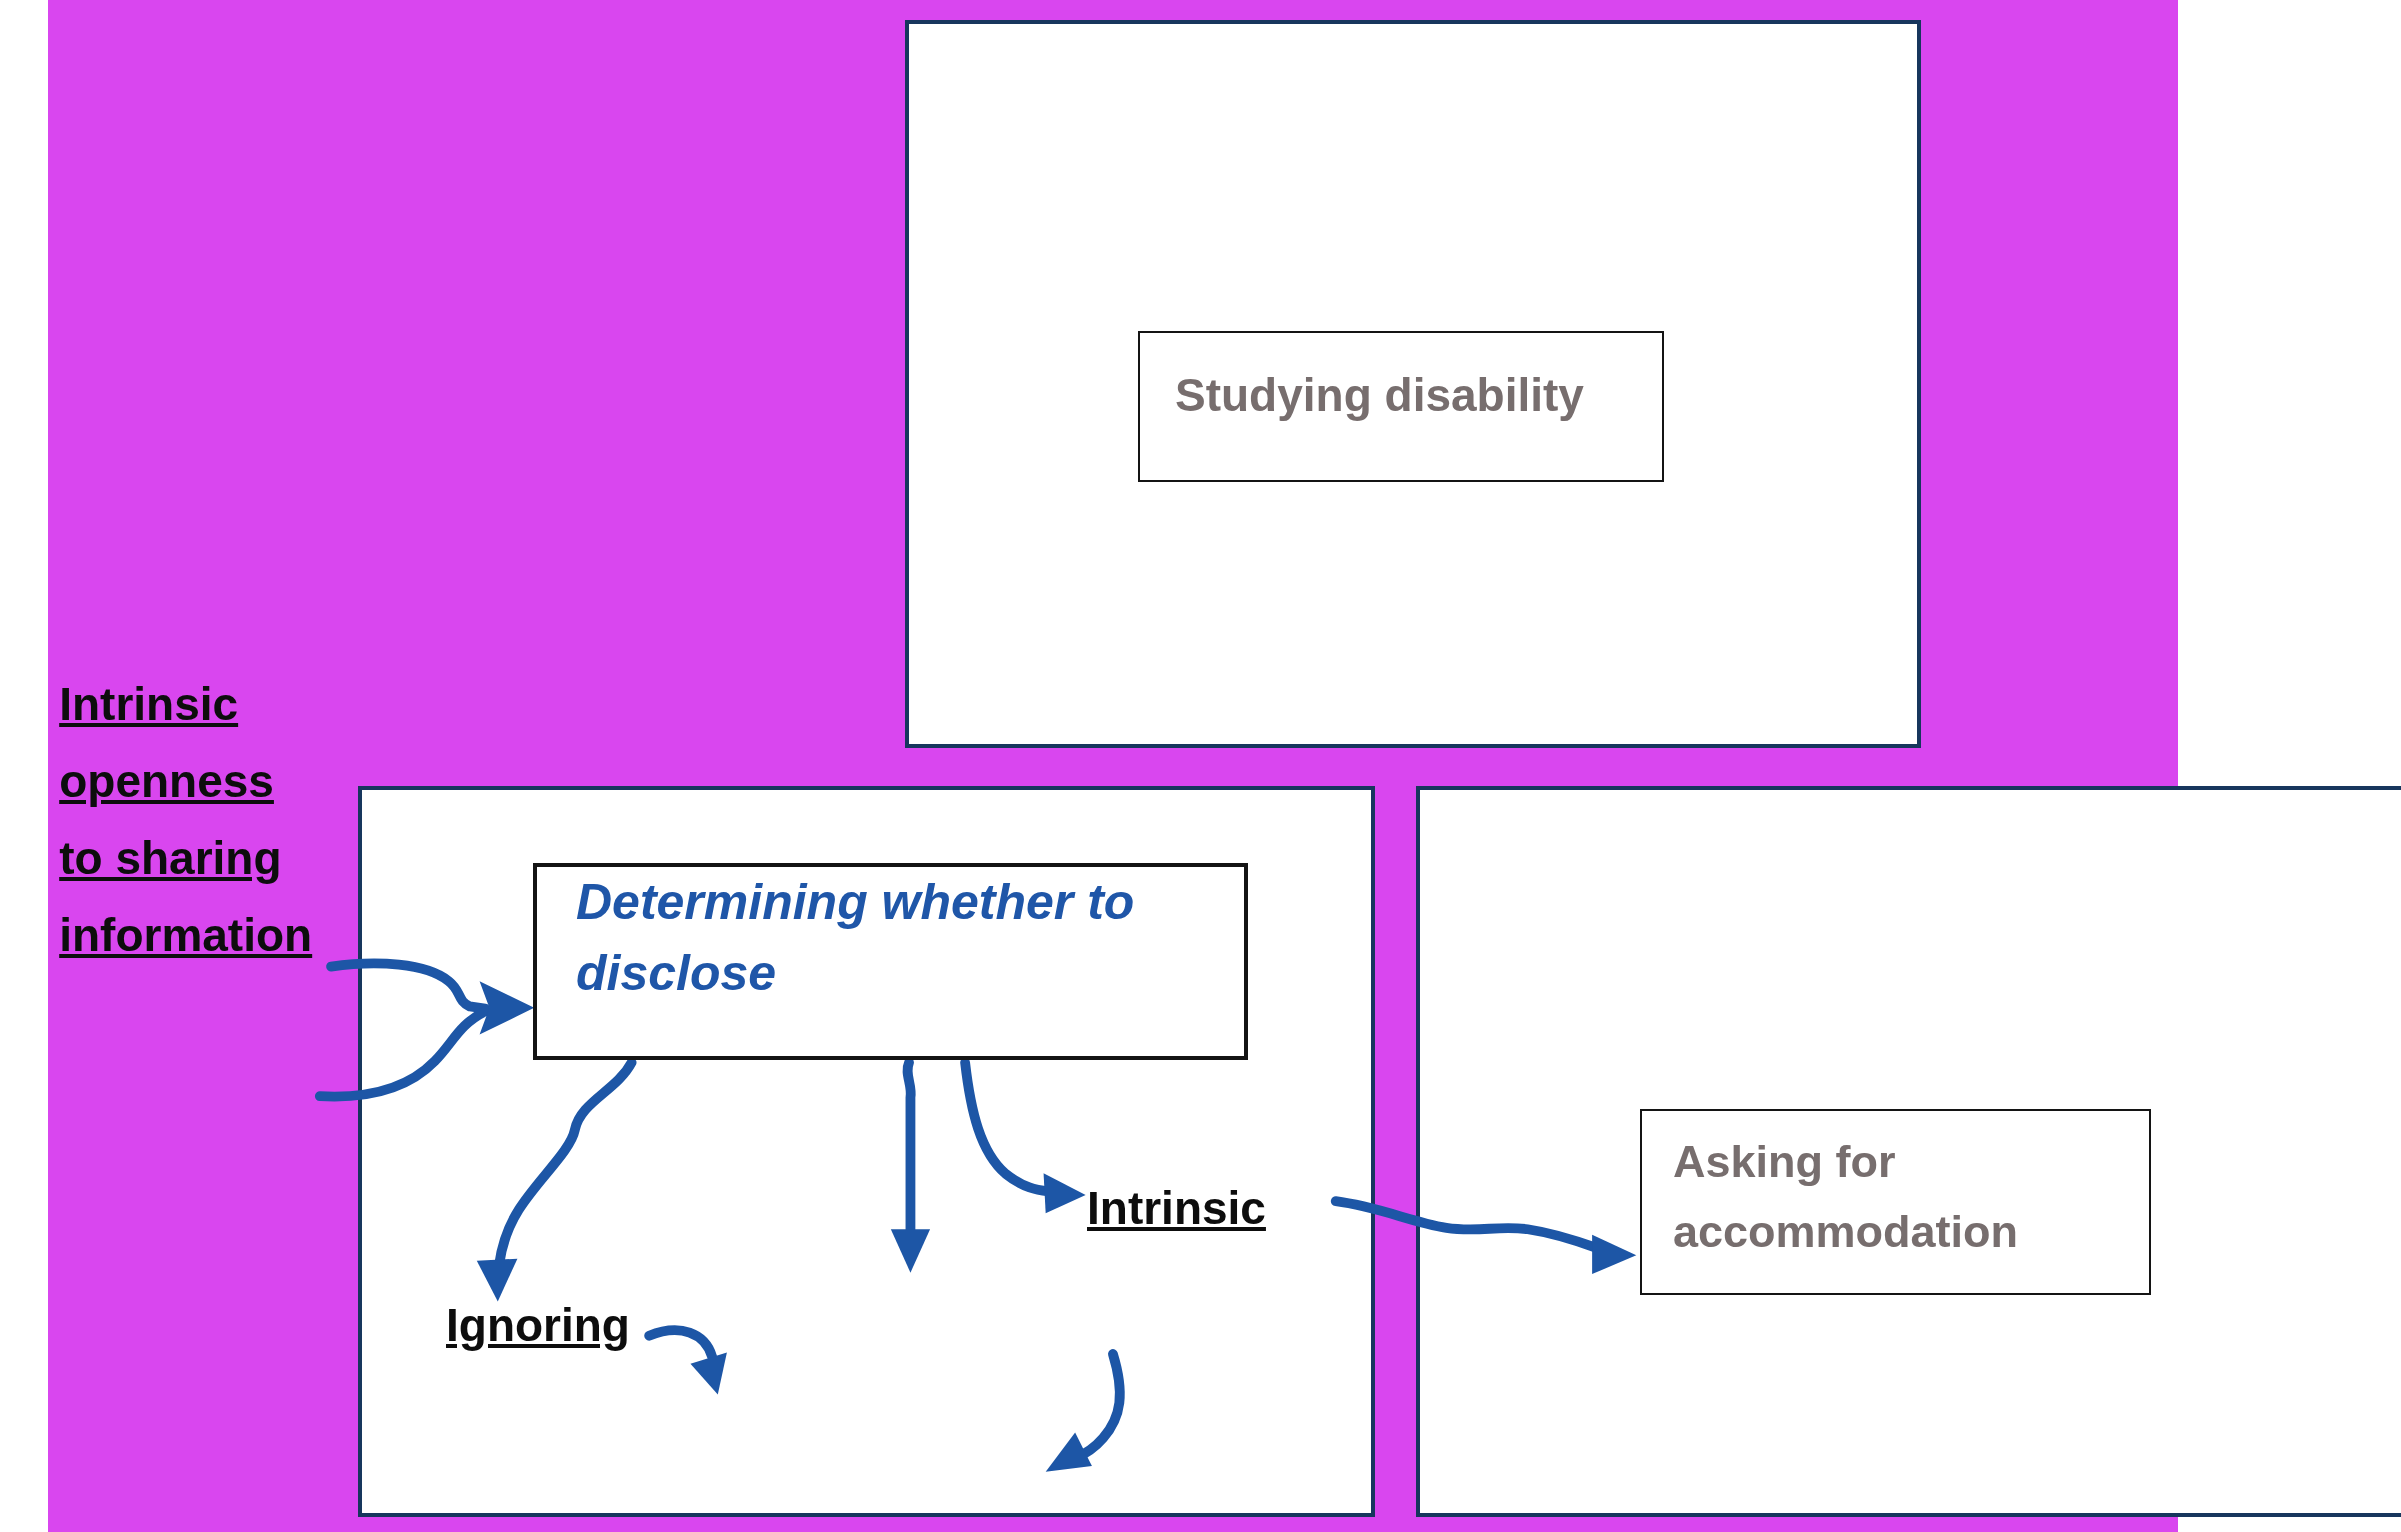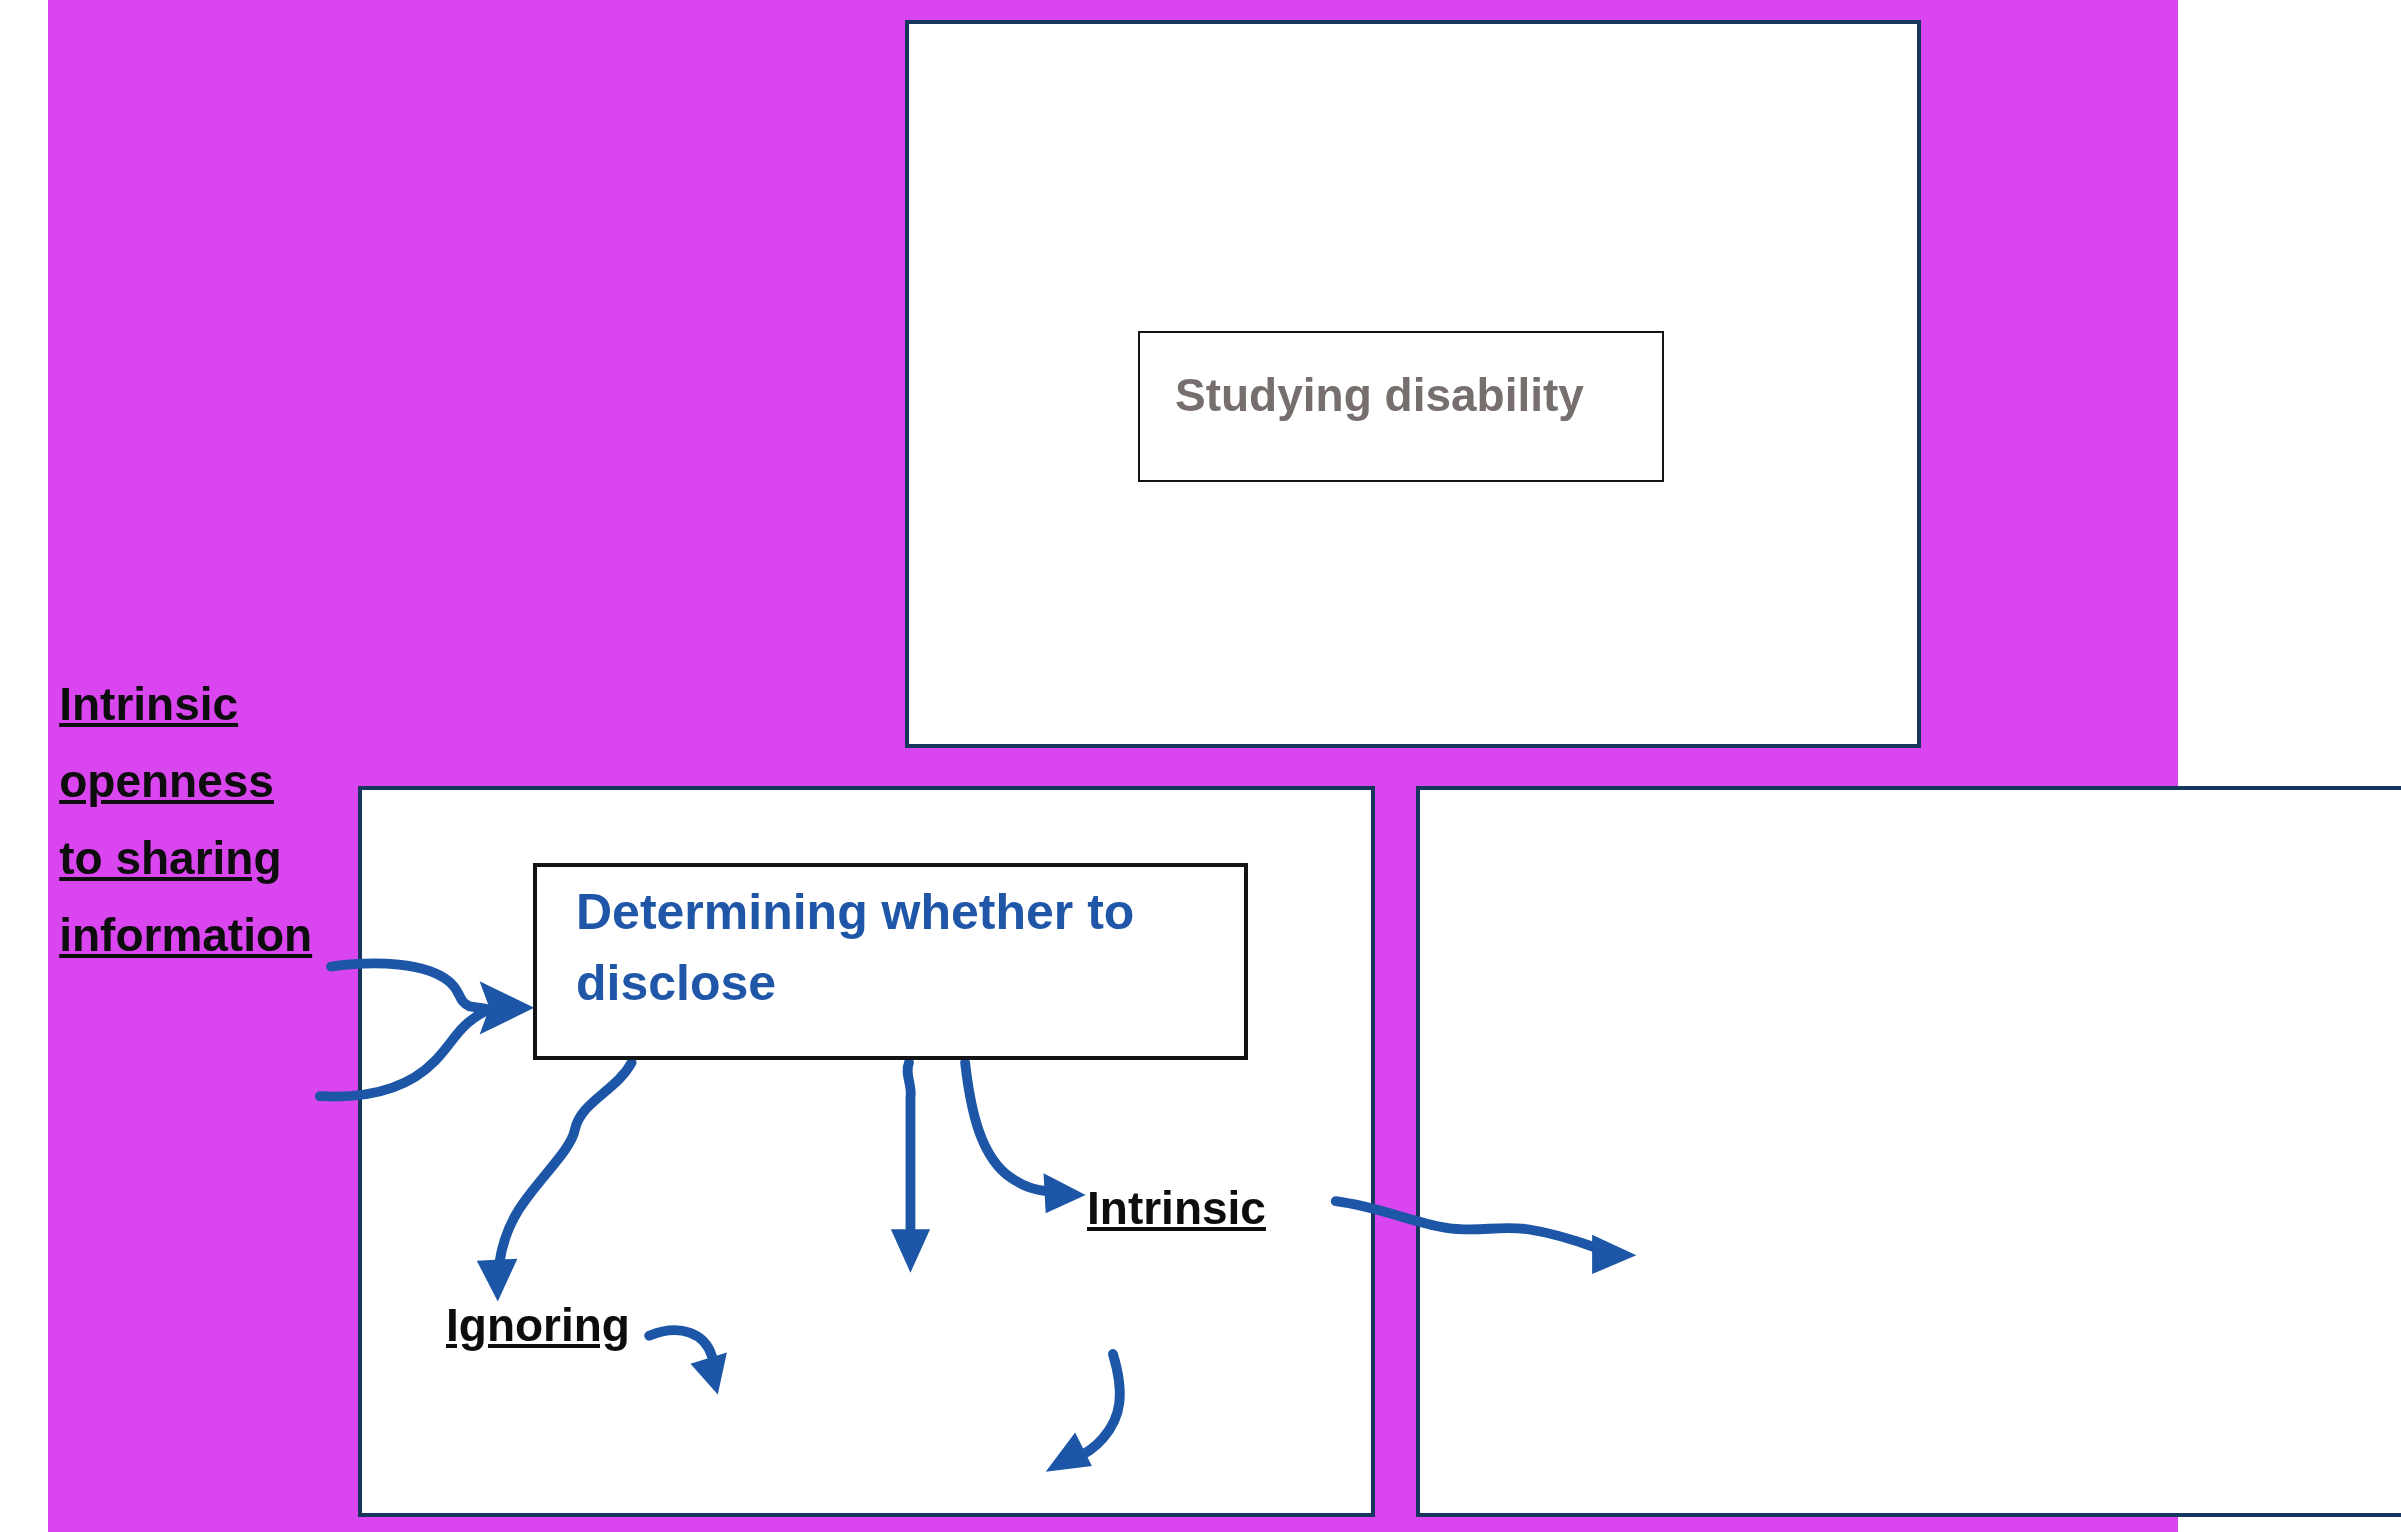--- a/index.html
+++ b/index.html
@@ -33,22 +33,22 @@
   .box-studying{
     left:1090px;top:331px;width:526px;height:151px;
     border:2.1px solid var(--box-black);
     padding-left:35px;padding-bottom:24px;
     font-size:46px;color:var(--gray-text);
   }
   .box-determining{
     left:485px;top:863px;width:715px;height:197px;
     border:4.9px solid var(--box-black);
     align-items:flex-start;
-    padding-left:39px;padding-top:10px;
-    font-size:50px;line-height:71px;color:var(--blue-text);
+    padding-left:39px;padding-top:0;
+    font-size:50px;line-height:71px;color:var(--blue-text);font-style:italic;
   }
   .box-asking{
     left:1592px;top:1109px;width:511px;height:186px;
     border:2.8px solid var(--box-black);
     padding-left:31px;padding-bottom:9.8px;
     font-size:45px;line-height:70px;color:var(--gray-text);
   }
 
   .label{
     position:absolute;font-weight:bold;color:var(--black-text);
@@ -101,20 +101,24 @@
 
   <div class="phase-box box-studying">
     <span>Studying disability</span>
   </div>
 
   <div class="phase-box box-determining">
     <span>Determining whether to
 disclose</span>
   </div>
 
+  <div class="phase-box box-asking">
+    <span>Asking for
+accommodation</span>
+  </div>
 
   <div class="label label-intrinsic">Intrinsic
 openness
 to sharing
 information</div>
 
 
   <div class="label label-ignoring">Ignoring</div>
 
 

